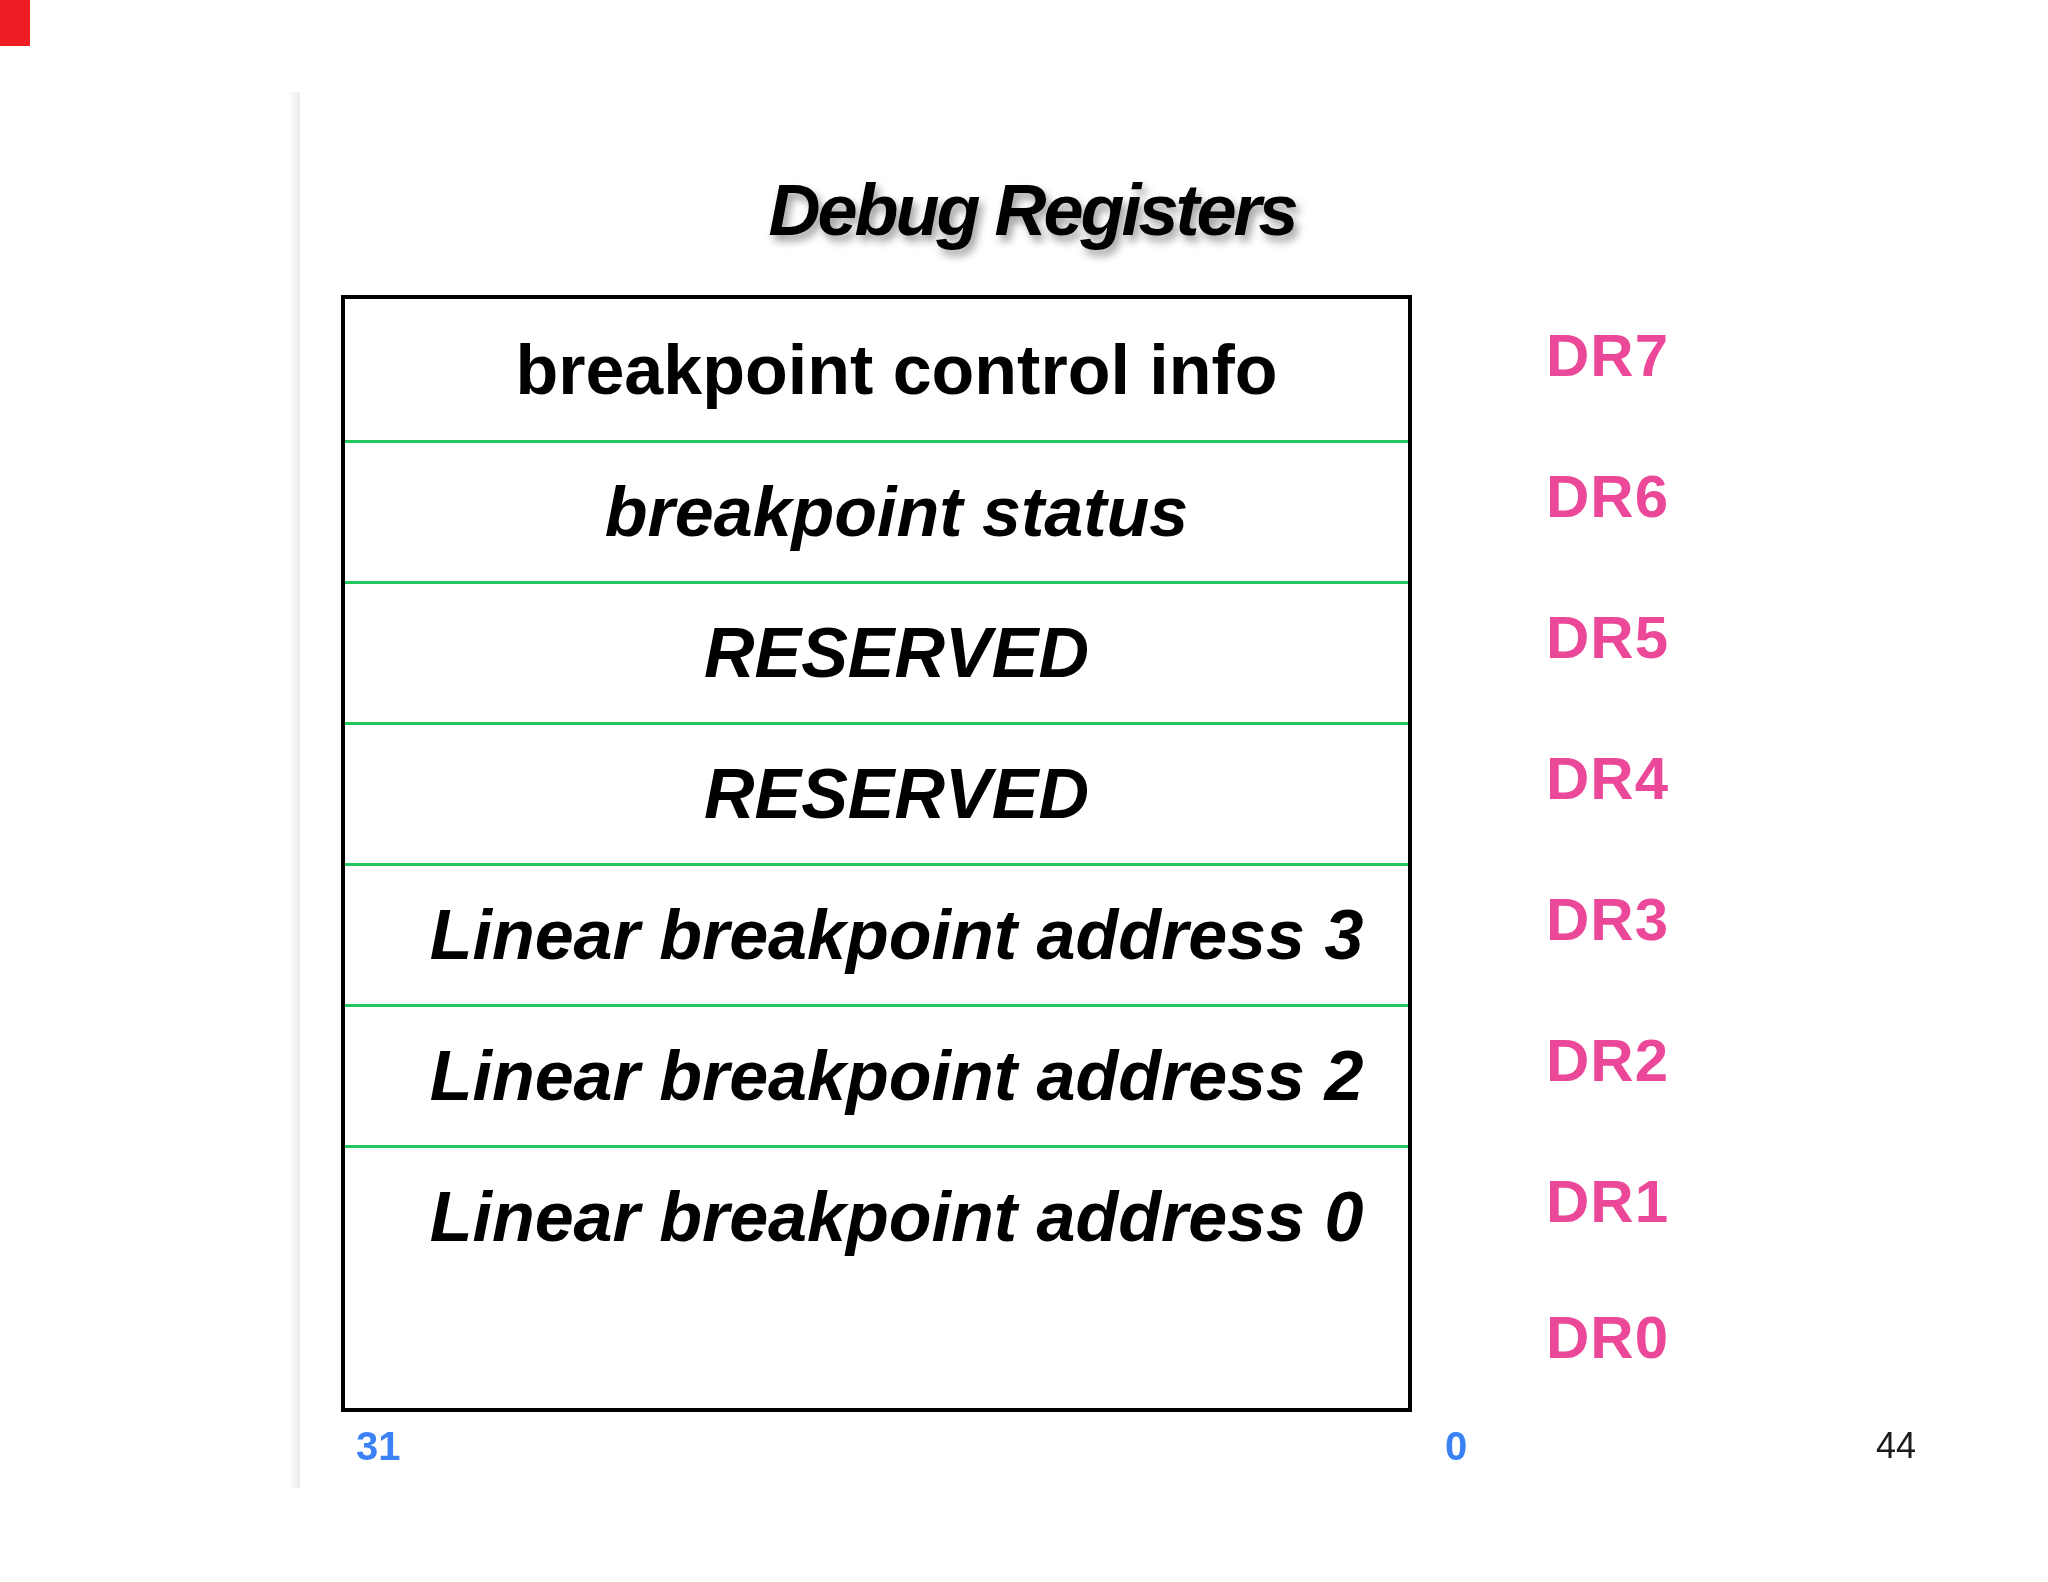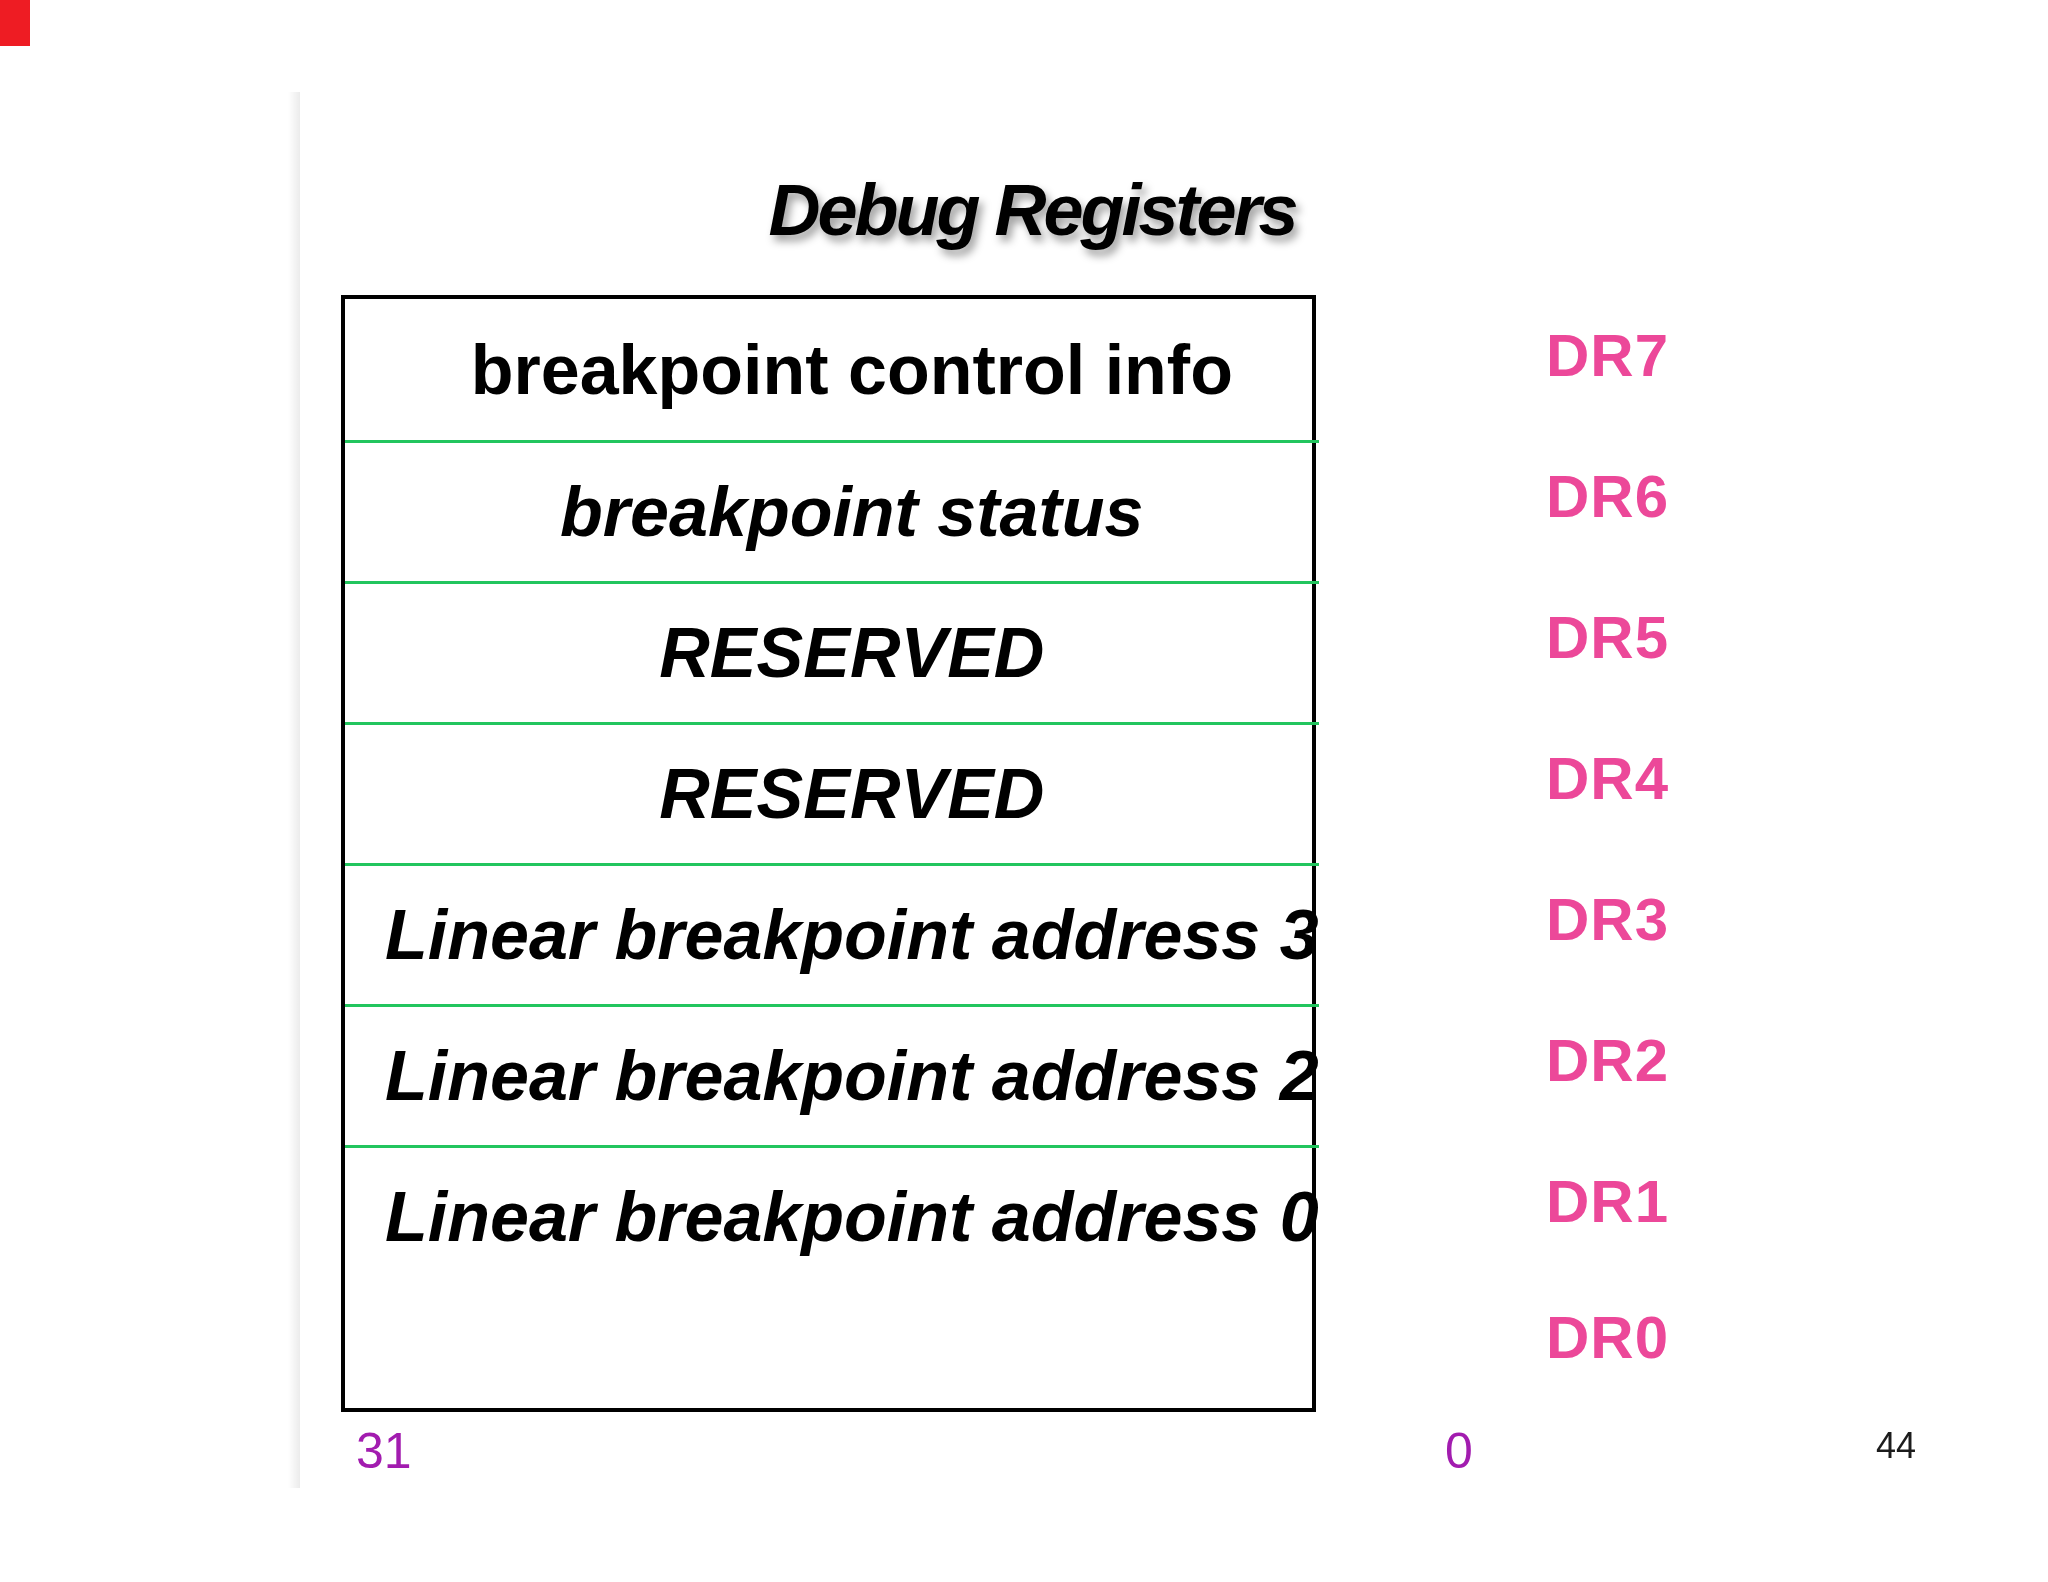--- a/index.html
+++ b/index.html
@@ -47,21 +47,21 @@
     letter-spacing: -3px;
     color: #000000;
     line-height: 1;
     text-shadow: 4px 6px 8px rgba(0,0,0,0.38);
     white-space: nowrap;
   }
   .register-table {
     position: absolute;
     left: 341px;
     top: 295px;
-    width: 975px;
+    width: 1071px;
     height: 1117px;
     border: 4px solid #000000;
     box-sizing: border-box;
     display: grid;
     grid-template-rows: repeat(7, 141px) 1fr;
     background: #ffffff;
   }
   .register-row {
     display: flex;
     align-items: center;
@@ -96,23 +96,23 @@
     font-size: 60px;
     font-weight: 700;
     color: #ec4899;
     letter-spacing: 1px;
     transform: translateY(-10px);
     white-space: nowrap;
     margin-left: 48px;
   }
   .bit-label {
     position: absolute;
-    font-size: 50px;
-    font-weight: 400;
-    color: #a21caf;
+    font-size: 40px;
+    font-weight: 700;
+    color: #3b82f6;
     line-height: 1;
   }
   .bit-label.left  { left: 356px;  top: 1426px; }
   .bit-label.right { left: 1445px; top: 1426px; }
   .page-number {
     position: absolute;
     left: 1876px;
     top: 1428px;
     font-size: 36px;
     font-weight: 400;

